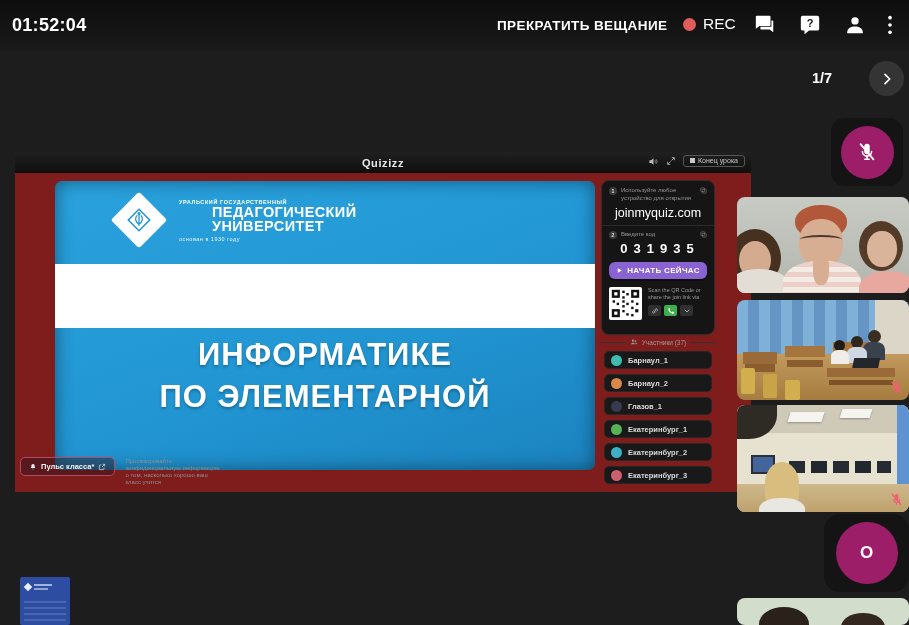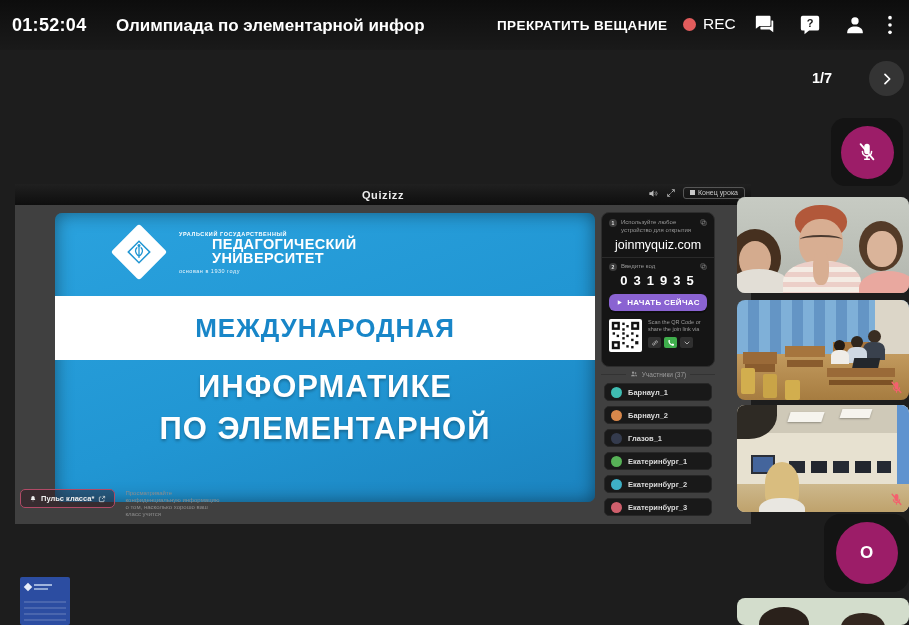--- a/index.html
+++ b/index.html
@@ -19,21 +19,21 @@
   .tb-icon{position:absolute;top:14px;width:22px;height:22px;cursor:pointer;}
   
   .page-ind{position:absolute;left:812px;top:70px;color:#fff;font-size:14.5px;font-weight:700;}
   .nav-next{position:absolute;left:869px;top:61px;width:35px;height:35px;border-radius:50%;
             background:#343434;display:flex;align-items:center;justify-content:center;cursor:pointer;}
   
   .mictile{position:absolute;left:831px;top:118px;width:72px;height:68px;background:#141414;
            border-radius:14px;display:flex;align-items:center;justify-content:center;cursor:pointer;}
   .miccircle{width:53px;height:53px;border-radius:50%;display:flex;align-items:center;justify-content:center;}
   
-  .screen{position:absolute;left:15px;top:184px;width:736px;height:340px;background:#404040;cursor:pointer;}
+  .screen{position:absolute;left:15px;top:152px;width:736px;height:340px;background:#7f1d1d;cursor:pointer;}
   .screen-header{position:absolute;left:0;top:0;width:100%;height:21px;
                  background:linear-gradient(#202020,#0e0e0e);display:flex;align-items:center;justify-content:center;}
   .brand{font-size:11px;font-weight:700;color:#ececec;letter-spacing:.6px;}
   .header-controls{position:absolute;right:6px;top:3px;display:flex;gap:7px;align-items:center;}
   .endbtn{display:flex;align-items:center;gap:3px;border:1px solid #565656;border-radius:3px;
           padding:1px 6px 2px;color:#c9c9c9;font-size:7px;}
   .stopSq{width:5px;height:5px;background:#c9c9c9;}
   
   .slide{position:absolute;left:40px;top:29px;width:540px;height:289px;border-radius:7px;
          background:linear-gradient(160deg,#2aa2de 0%,#2196d3 55%,#1b83bf 100%);overflow:hidden;
@@ -105,21 +105,20 @@
   .selfpv{position:absolute;left:20px;top:577px;width:50px;height:48px;background:#2c4da1;border-radius:2px;
           overflow:hidden;cursor:pointer;}
 </style>
 </head>
 <body>
 
 <div class="stage">
 
   <div class="topbar">
     <div class="timer">01:52:04</div>
-    <div class="bartitle">Олимпиада по элементарной инфор</div>
     <button class="stopbtn">ПРЕКРАТИТЬ ВЕЩАНИЕ</button>
     <div class="rec">
       <span class="rec-dot" style="background: rgb(226, 92, 92);"></span>
       <span>REC</span>
     </div>
     <div class="tb-icon" style="left:754px">
       <svg viewBox="0 0 24 24" width="22" height="22">
         <path d="M17 2H3a1 1 0 0 0-1 1v13l4-3h11a1 1 0 0 0 1-1V3a1 1 0 0 0-1-1z" fill="#fff"></path>
         <path d="M21 7h-2v7H7v2a1 1 0 0 0 1 1h9l4 3V8a1 1 0 0 0-1-1z" fill="#fff"></path>
       </svg>
@@ -193,21 +192,20 @@
           </div>
         </div>
         <div>
           <div class="logo-caption">УРАЛЬСКИЙ ГОСУДАРСТВЕННЫЙ</div>
           <div class="logo-name">ПЕДАГОГИЧЕСКИЙ</div>
           <div class="logo-name">УНИВЕРСИТЕТ</div>
           <div class="logo-founded">основан в 1930 году</div>
         </div>
       </div>
       <div class="white-band">
-        <div class="band-line">МЕЖДУНАРОДНАЯ</div>
       </div>
       <div class="subtitle">
         <div class="sub-line">ИНФОРМАТИКЕ</div>
         <div class="sub-line">ПО ЭЛЕМЕНТАРНОЙ</div>
       </div>
     </div>
 
     <div class="join-panel">
       <div class="step-row">
         <span class="stepnum">1</span>

